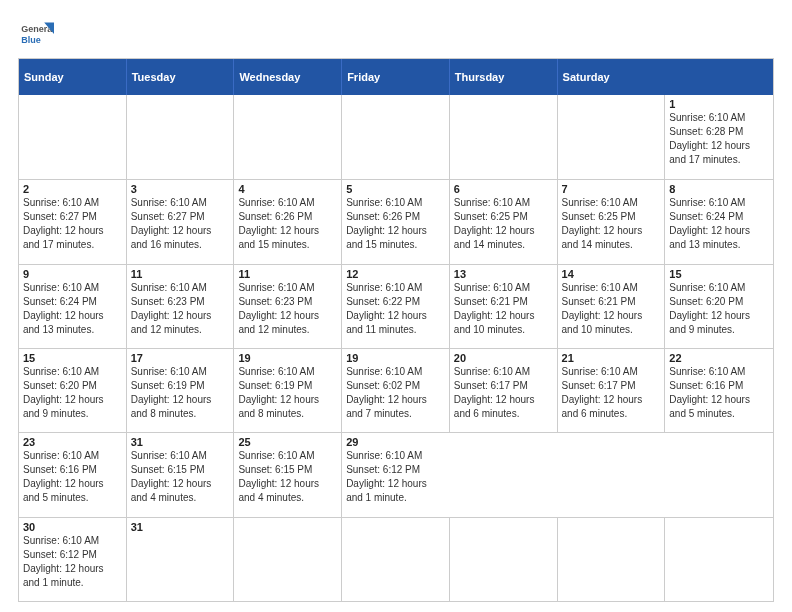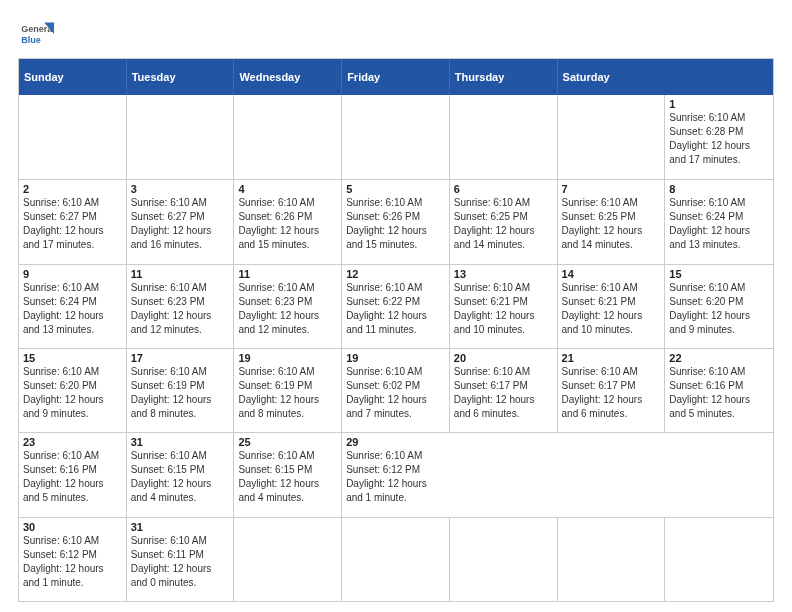--- a/index.html
+++ b/index.html
@@ -329,24 +329,20 @@
         <div class="cal-week">
           <div class="cal-cell">
             <div class="day-number">30</div>
             <div class="day-info">Sunrise: 6:10 AM
 Sunset: 6:12 PM
 Daylight: 12 hours
 and 1 minute.</div>
           </div>
           <div class="cal-cell">
             <div class="day-number">31</div>
-            <div class="day-info">Sunrise: 6:10 AM
-Sunset: 6:11 PM
-Daylight: 12 hours
-and 0 minutes.</div>
           </div>
           <div class="cal-cell empty"></div>
           <div class="cal-cell empty"></div>
           <div class="cal-cell empty"></div>
           <div class="cal-cell empty"></div>
           <div class="cal-cell empty"></div>
         </div>
       </div>
   </div>
 </div>

